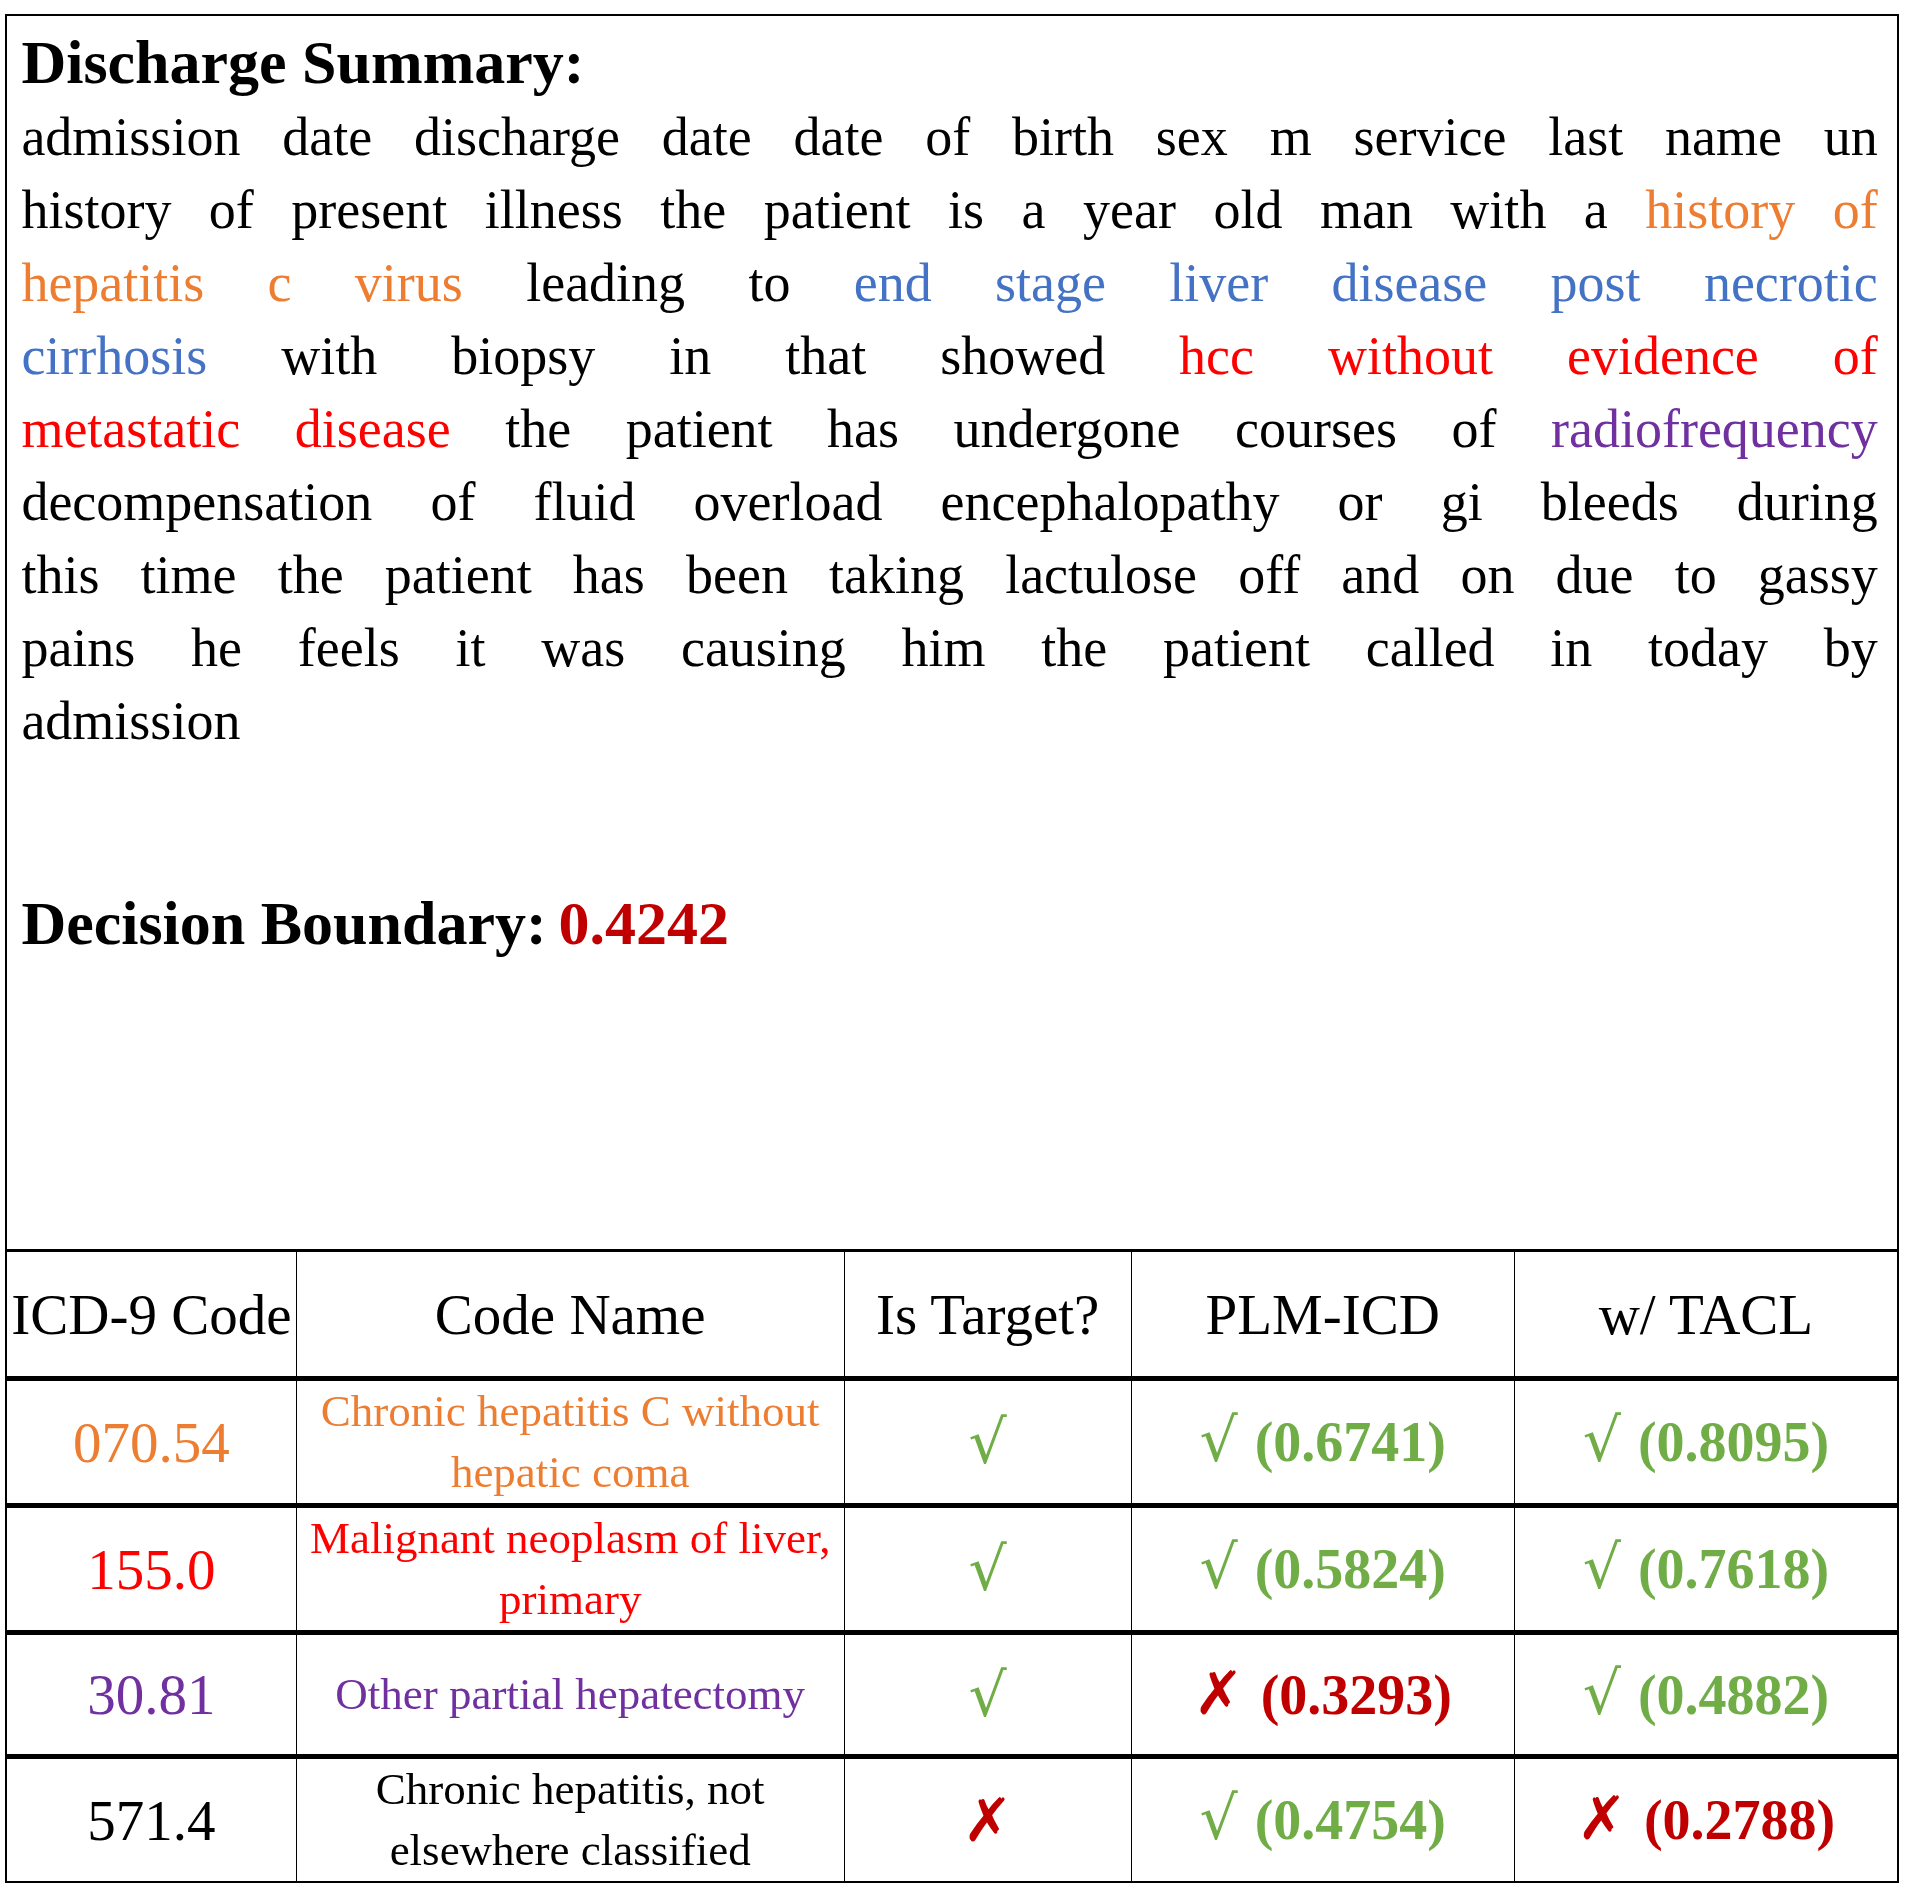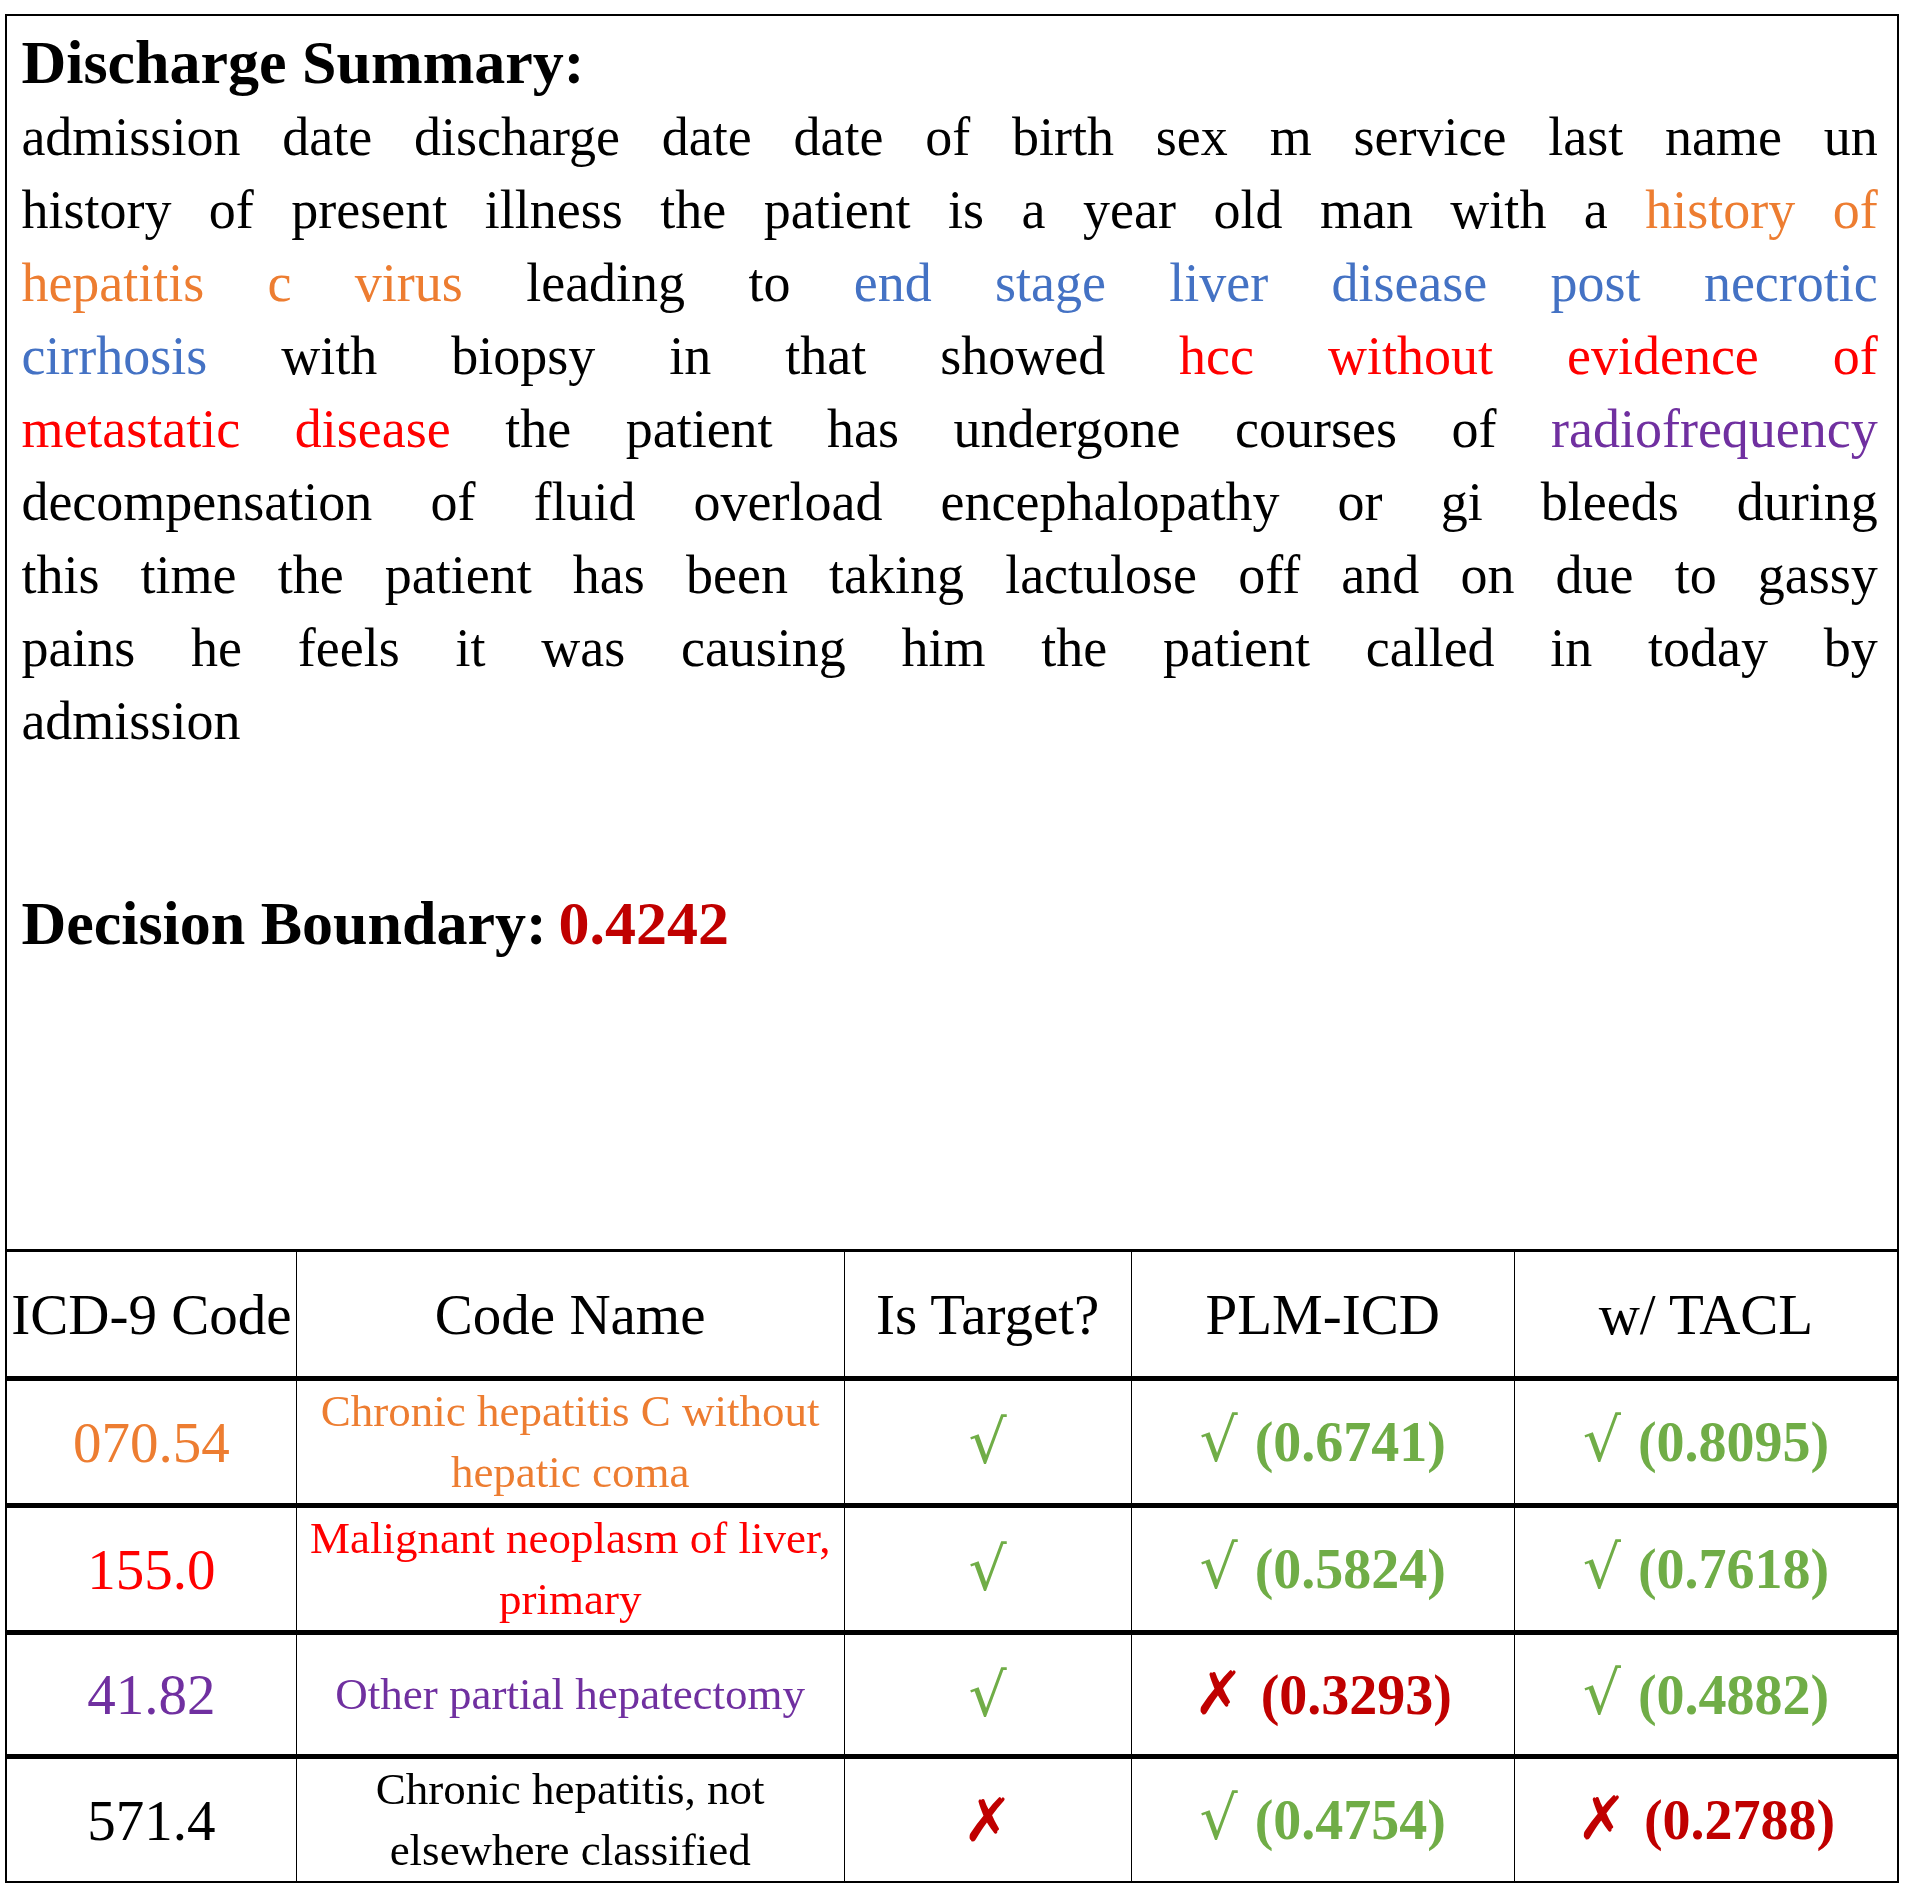--- a/index.html
+++ b/index.html
@@ -142,21 +142,21 @@
           <td><span class="mark c-green with-score">√</span><span class="score c-green">(0.8095)</span></td>
         </tr>
         <tr>
           <td class="code c-red">155.0</td>
           <td class="codename c-red">Malignant neoplasm of liver, primary</td>
           <td><span class="mark c-green">√</span></td>
           <td><span class="mark c-green with-score">√</span><span class="score c-green">(0.5824)</span></td>
           <td><span class="mark c-green with-score">√</span><span class="score c-green">(0.7618)</span></td>
         </tr>
         <tr>
-          <td class="code c-purple">41.82</td>
+          <td class="code c-purple">30.81</td>
           <td class="codename c-purple">Other partial hepatectomy</td>
           <td><span class="mark c-green">√</span></td>
           <td><span class="mark c-darkred with-score">✗</span><span class="score c-darkred">(0.3293)</span></td>
           <td><span class="mark c-green with-score">√</span><span class="score c-green">(0.4882)</span></td>
         </tr>
         <tr>
           <td class="code c-black">571.4</td>
           <td class="codename c-black">Chronic hepatitis, not elsewhere classified</td>
           <td><span class="mark c-darkred">✗</span></td>
           <td><span class="mark c-green with-score">√</span><span class="score c-green">(0.4754)</span></td>

